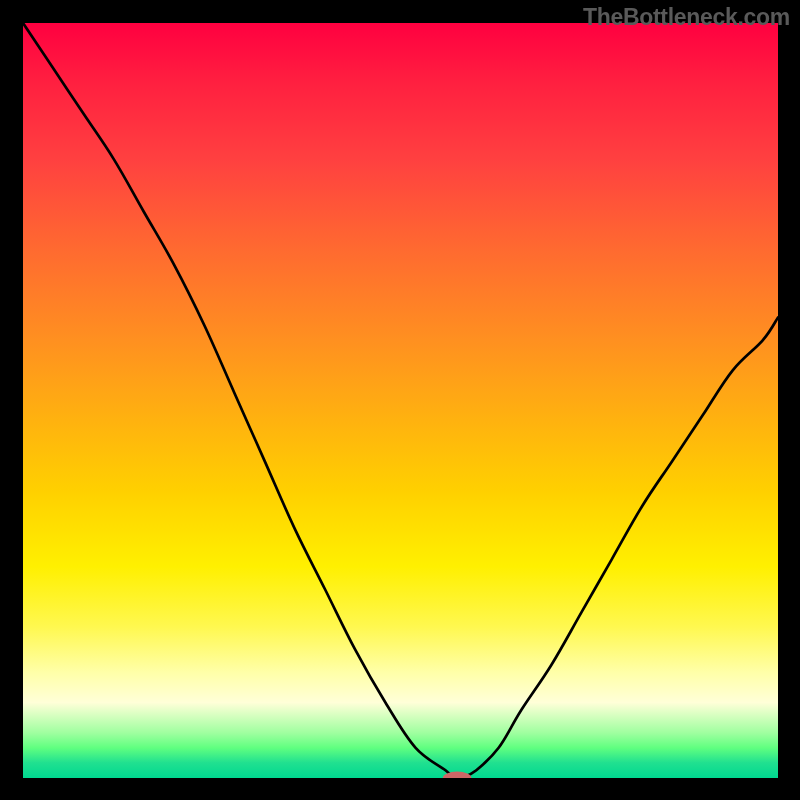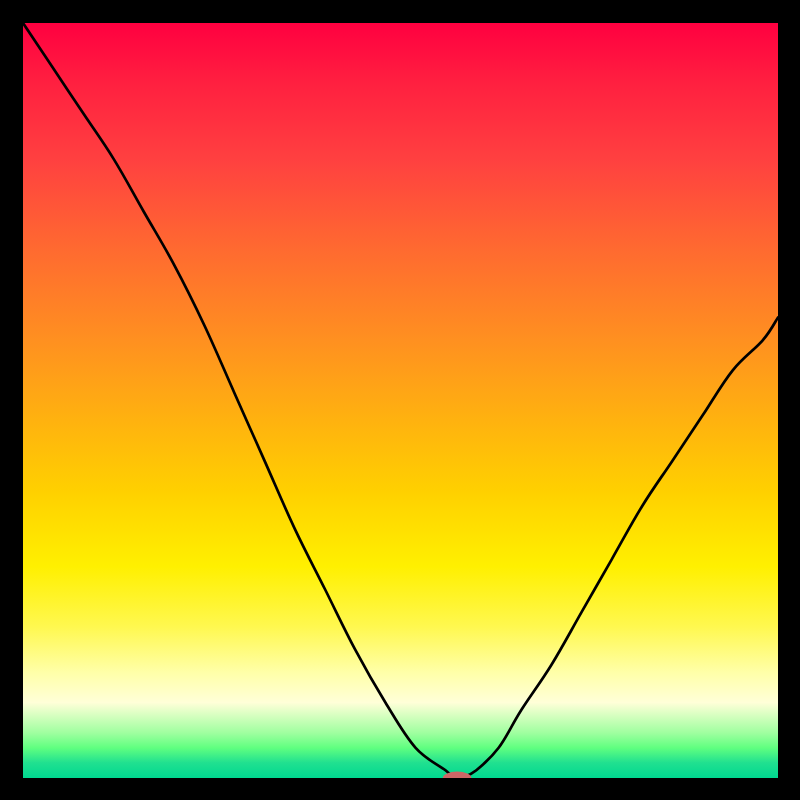--- a/index.html
+++ b/index.html
@@ -72,13 +72,14 @@
 </head>
 <body>
 
 <div class="frame">
   <div class="plot">
     <svg viewBox="0 0 755 755" preserveAspectRatio="none">
       <path id="curve-path" class="curve" d="M 0.00 0.00 C 5.44 8.15, 19.33 28.99, 30.20 45.30 C 41.07 61.61, 49.53 74.29, 60.40 90.60 C 71.27 106.91, 79.73 118.23, 90.60 135.90 C 101.47 153.57, 109.93 169.72, 120.80 188.75 C 131.67 207.78, 140.13 221.21, 151.00 241.60 C 161.87 261.98, 170.33 278.90, 181.20 302.00 C 192.07 325.10, 200.53 345.49, 211.40 369.95 C 222.27 394.41, 230.73 413.44, 241.60 437.90 C 252.47 462.36, 260.93 482.75, 271.80 505.85 C 282.67 528.95, 291.13 544.51, 302.00 566.25 C 312.87 587.99, 321.33 606.26, 332.20 626.65 C 343.07 647.03, 351.53 661.83, 362.40 679.50 C 373.27 697.17, 381.73 712.57, 392.60 724.80 C 403.47 737.03, 416.01 742.01, 422.80 747.45 C 429.60 752.89, 427.63 753.64, 430.35 755.00 C 433.07 756.36, 433.82 756.36, 437.90 755.00 C 441.98 753.64, 446.20 752.89, 453.00 747.45 C 459.80 742.01, 467.50 735.67, 475.65 724.80 C 483.80 713.93, 488.79 702.00, 498.30 687.05 C 507.81 672.10, 517.63 659.42, 528.50 641.75 C 539.37 624.08, 547.83 607.93, 558.70 588.90 C 569.57 569.87, 578.03 555.08, 588.90 536.05 C 599.77 517.02, 608.23 500.87, 619.10 483.20 C 629.97 465.53, 638.43 454.21, 649.30 437.90 C 660.17 421.59, 668.63 408.91, 679.50 392.60 C 690.37 376.29, 698.83 360.89, 709.70 347.30 C 720.57 333.71, 731.75 326.61, 739.90 317.10 C 748.05 307.59, 752.28 298.53, 755.00 294.45"></path>
       <ellipse id="marker-ellipse" class="marker" cx="434.12" cy="755.00" rx="14.34" ry="6.42" fill="#cc6666"></ellipse>
     </svg>
   </div>
+  <div class="domain-label">TheBottleneck.com</div>
 </div>
 
 </body></html>

